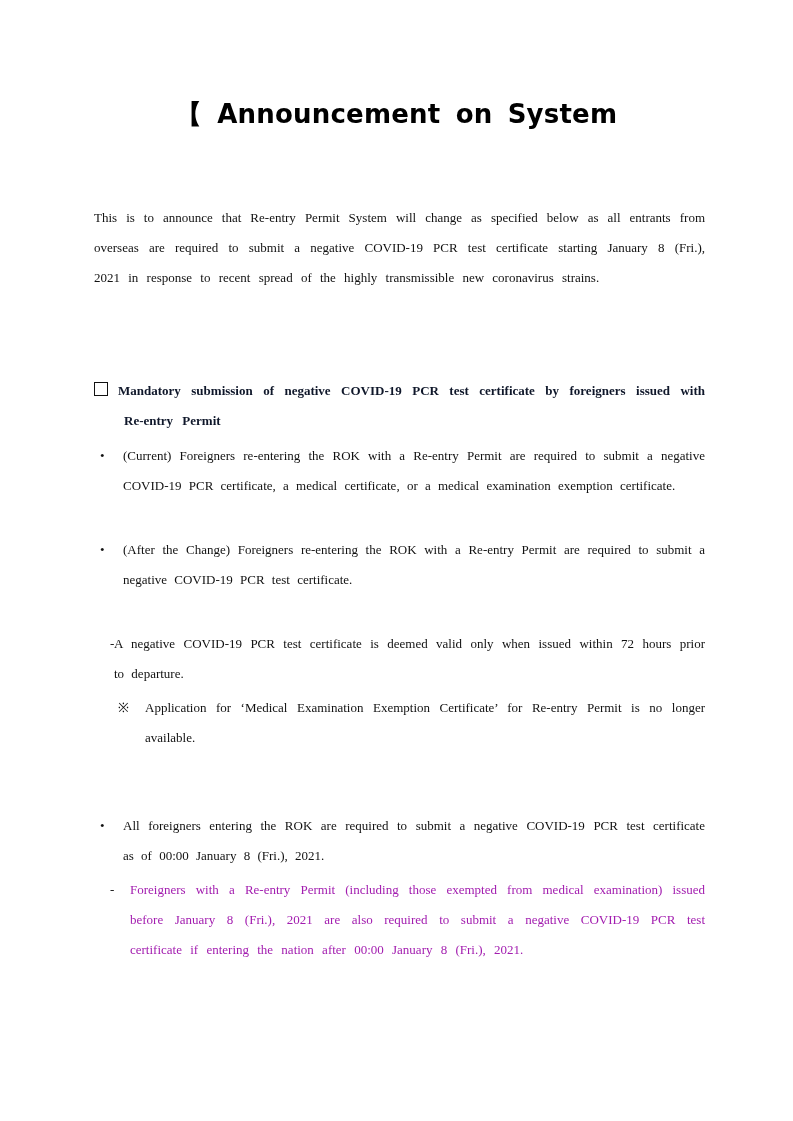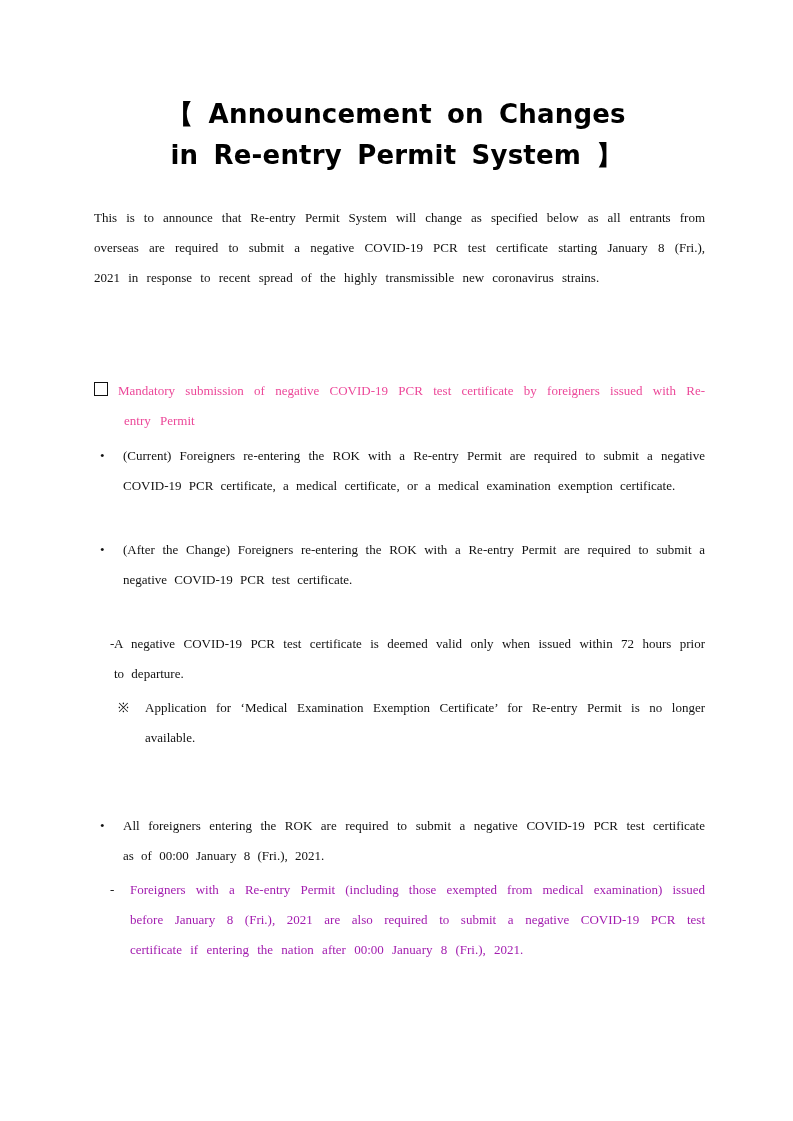--- a/index.html
+++ b/index.html
@@ -12,21 +12,21 @@
   }
   .title .line { display: block; word-spacing: 6px; }
   .serif { font-family: "Liberation Serif", serif; font-size: 13px; color: #111; }
   .block { position: absolute; left: 94px; width: 611px; line-height: 30px; }
   .justify { text-align: justify; text-align-last: left; }
   .intro { top: 203px; word-spacing: 5px; }
   .box {
     display: inline-block; width: 14px; height: 14px; border: 1.6px solid #111;
     vertical-align: -1px; margin-right: 10px; box-sizing: border-box;
   }
-  .heading { font-weight: normal; color: #ec4899; }
+  .heading { font-weight: bold; color: #0f172a; }
   .h1 { top: 376px; }
   .h1 .hang { padding-left: 30px; text-indent: -30px; word-spacing: 6px; }
   .bullet { position: absolute; left: 100px; width: 605px; line-height: 30px; }
   .bullet .mark { position: absolute; left: 0; top: 0; width: 20px; }
   .bullet .txt { margin-left: 23px; text-align: justify; text-align-last: left; word-spacing: 4px; }
   .b1 { top: 441px; }
   .b2 { top: 535px; }
   .dash { position: absolute; left: 110px; width: 595px; line-height: 30px; }
   .dash .mark { position: absolute; left: 0; top: 0; }
   .dash .txt { margin-left: 4px; text-align: justify; text-align-last: left; word-spacing: 4px; }
@@ -39,22 +39,21 @@
   .d2 { top: 875px; }
   .red { color: #a21caf; }
   .d2 .txt { margin-left: 20px; word-spacing: 5px; }
 </style>
 </head>
 <body>
 
 <div class="page">
 
   <div class="title">
-    <span class="line">【 Announcement on Changes</span>
-    <span class="line">in Re-entry Permit System 】</span>
+    <span class="line">【 Announcement on System</span>
   </div>
 
   <div class="block serif justify intro">This is to announce that Re-entry Permit System will change as specified below as all entrants from overseas are required to submit a negative COVID-19 PCR test certificate starting January 8 (Fri.), 2021 in response to recent spread of the highly transmissible new coronavirus strains.</div>
 
   <div class="block serif heading h1">
     <div class="hang justify">
       <span class="box"></span><span>Mandatory submission of negative COVID-19 PCR test certificate by foreigners issued with Re-entry Permit</span>
     </div>
   </div>
 

